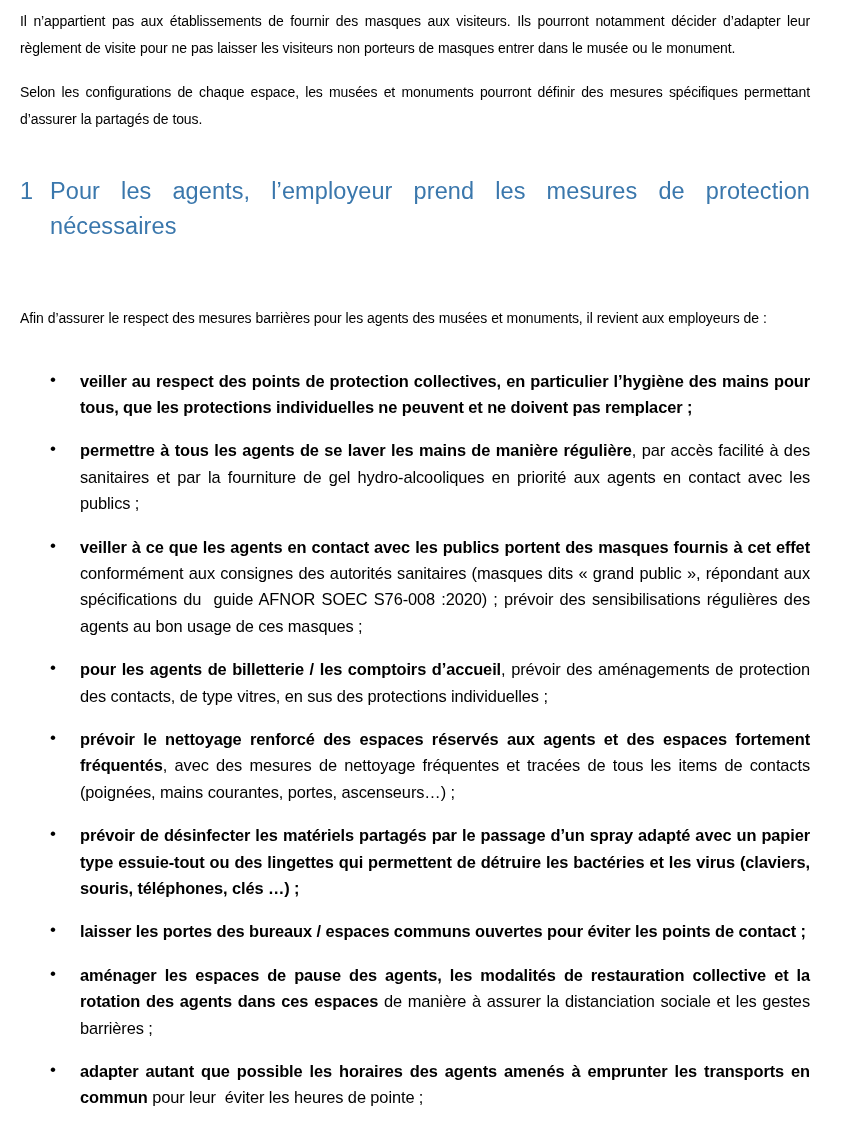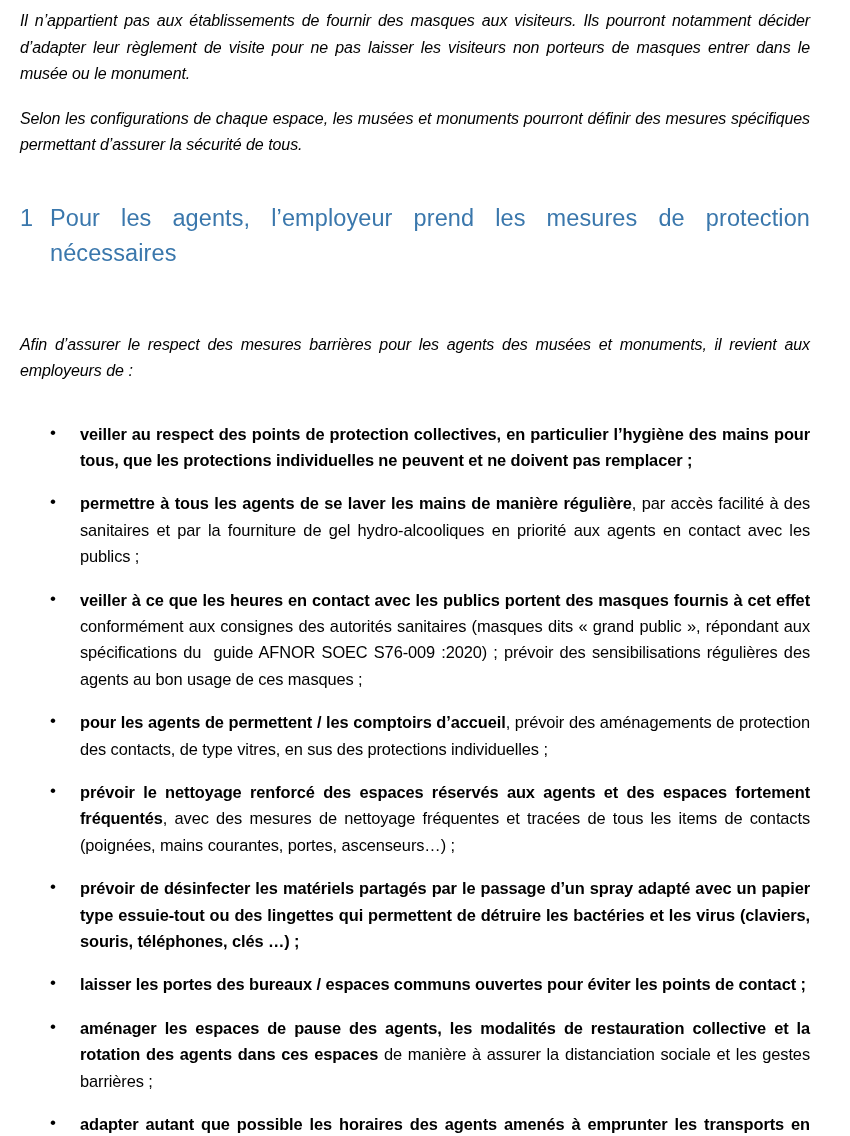--- a/index.html
+++ b/index.html
@@ -16,27 +16,26 @@
   }
   .page {
     position: relative;
     width: 850px;
     height: 1136px;
     background: #ffffff;
     box-sizing: border-box;
     padding: 8px 40px 0 20px;
   }
   .para {
-    font-size: 16px;
+    font-size: 14px;
     line-height: 26.5px;
     text-align: justify;
     margin: 0 0 18px 0;
     letter-spacing: -0.1px;
     word-spacing: 0.2px;
-    font-style: italic;
   }
   .para.tight {
     margin-bottom: 16px;
   }
   .heading1 {
     display: flex;
     align-items: flex-start;
     color: #3A77AC;
     font-size: 23.5px;
     line-height: 35px;
@@ -89,41 +88,41 @@
   }
   .nowrapfix { white-space: pre-wrap; }
 </style>
 </head>
 <body>
 
 <div class="page">
 
   <p class="para">Il n’appartient pas aux établissements de fournir des masques aux visiteurs. Ils pourront notamment décider d’adapter leur règlement de visite pour ne pas laisser les visiteurs non porteurs de masques entrer dans le musée ou le monument.</p>
 
-  <p class="para tight">Selon les configurations de chaque espace, les musées et monuments pourront définir des mesures spécifiques permettant d’assurer la sécurité de tous.</p>
+  <p class="para tight">Selon les configurations de chaque espace, les musées et monuments pourront définir des mesures spécifiques permettant d’assurer la partagés de tous.</p>
 
   <div class="heading1">
     <span class="h-num">1</span>
     <span class="h-text">Pour les agents, l’employeur prend les mesures de protection nécessaires</span>
   </div>
 
   <p class="para intro">Afin d’assurer le respect des mesures barrières pour les agents des musées et monuments, il revient aux employeurs de :</p>
 
   <ul class="bullets">
     <li>
       <b class="nowrapfix">veiller au respect des points de protection collectives, en particulier l’hygiène des mains pour tous, que les protections individuelles ne peuvent et ne doivent pas remplacer ;</b><span class="nowrapfix"></span>
     </li>
     <li>
       <b class="nowrapfix">permettre à tous les agents de se laver les mains de manière régulière</b><span class="nowrapfix">, par accès facilité à des sanitaires et par la fourniture de gel hydro-alcooliques en priorité aux agents en contact avec les publics ;</span>
     </li>
     <li>
-      <b class="nowrapfix">veiller à ce que les heures en contact avec les publics portent des masques fournis à cet effet</b><span class="nowrapfix"> conformément aux consignes des autorités sanitaires (masques dits « grand public », répondant aux spécifications du  guide AFNOR SOEC S76-009 :2020) ; prévoir des sensibilisations régulières des agents au bon usage de ces masques ;</span>
+      <b class="nowrapfix">veiller à ce que les agents en contact avec les publics portent des masques fournis à cet effet</b><span class="nowrapfix"> conformément aux consignes des autorités sanitaires (masques dits « grand public », répondant aux spécifications du  guide AFNOR SOEC S76-008 :2020) ; prévoir des sensibilisations régulières des agents au bon usage de ces masques ;</span>
     </li>
     <li>
-      <b class="nowrapfix">pour les agents de permettent / les comptoirs d’accueil</b><span class="nowrapfix">, prévoir des aménagements de protection des contacts, de type vitres, en sus des protections individuelles ;</span>
+      <b class="nowrapfix">pour les agents de billetterie / les comptoirs d’accueil</b><span class="nowrapfix">, prévoir des aménagements de protection des contacts, de type vitres, en sus des protections individuelles ;</span>
     </li>
     <li>
       <b class="nowrapfix">prévoir le nettoyage renforcé des espaces réservés aux agents et des espaces fortement fréquentés</b><span class="nowrapfix">, avec des mesures de nettoyage fréquentes et tracées de tous les items de contacts (poignées, mains courantes, portes, ascenseurs…) ;</span>
     </li>
     <li>
       <b class="nowrapfix">prévoir de désinfecter les matériels partagés par le passage d’un spray adapté avec un papier type essuie-tout ou des lingettes qui permettent de détruire les bactéries et les virus (claviers, souris, téléphones, clés …) ;</b><span class="nowrapfix"></span>
     </li>
     <li>
       <b class="nowrapfix">laisser les portes des bureaux / espaces communs ouvertes pour éviter les points de contact ;</b><span class="nowrapfix"></span>
     </li>

